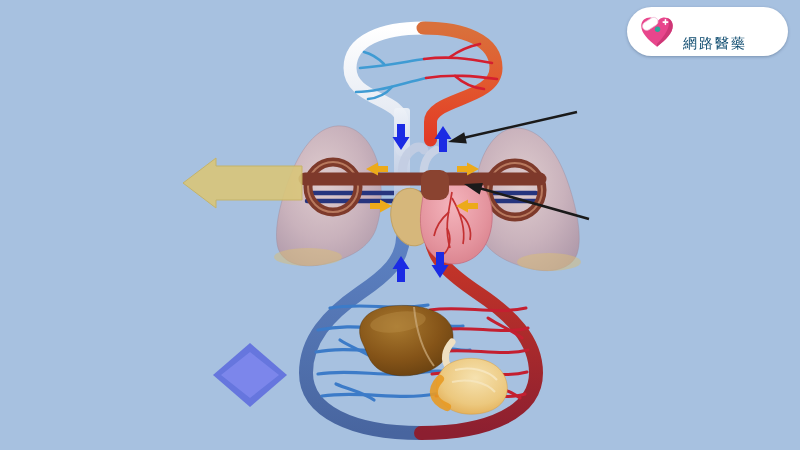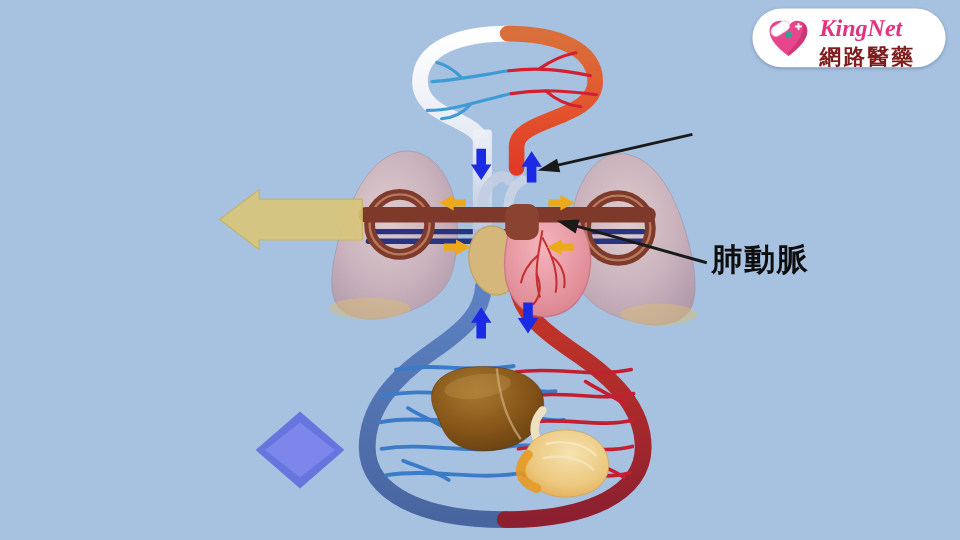--- a/index.html
+++ b/index.html
@@ -23,22 +23,22 @@
     background:#ffffff;border-radius:25px;
     box-shadow:0 1px 3px rgba(40,60,90,.35);
   }
   #logo .logo-icon{position:absolute;left:10px;top:7px;}
   #logo .brand{
     position:absolute;left:56px;top:6px;font-size:20px;font-weight:700;
     font-style:italic;color:#e5327e;
     font-family:"Liberation Serif","DejaVu Serif",serif;
   }
   #logo .subtitle{
-    position:absolute;left:56px;top:28px;font-size:18px;font-weight:700;
-    color:#7f1d1d;letter-spacing:2px;
+    position:absolute;left:56px;top:28px;font-size:14px;font-weight:400;
+    color:#0c4a6e;letter-spacing:2px;
     font-family:"Liberation Sans","DejaVu Sans",sans-serif;
   }
 </style>
 </head>
 <body>
 
 <div id="stage">
 
 <svg width="800" height="450" viewBox="0 0 800 450">
   <defs>
@@ -219,27 +219,25 @@
     <polygon points="464,184 482.9,183.0 479.7,194.6" fill="#1a1a1a"></polygon>
   </g>
 
   <path d="M 183,183 L 216,158 L 216,166 L 302,166 L 302,200 L 216,200 L 216,208 Z" fill="#d9c67a" opacity="0.9" stroke="#c7b25e" stroke-width="1"></path>
   <g>
     <polygon points="250,343 287,375 250,407 213,375" fill="#5b68dd" opacity="0.85"></polygon>
     <polygon points="250,352 279,375 250,398 221,375" fill="#7e88ec" opacity="0.9"></polygon>
   </g>
 </svg>
 
-<div class="diagram-label" id="label-pa">肺動脈</div>
 
 <div id="logo">
   <svg class="logo-icon" width="40" height="36" viewBox="0 0 34 32">
     <path d="M17,29 C9,23 3,17 3,10.5 C3,5.5 7,3 10.5,3 C13.5,3 16,5 17,7.5 C18,5 20.5,3 23.5,3 C27,3 31,5.5 31,10.5 C31,17 25,23 17,29 Z" fill="#e8468c"></path>
     <path d="M17,29 C25,23 31,17 31,10.5 C31,6.5 28.5,4 25.8,3.3 C27.5,5 28,7 27.5,10 C26.5,15.5 22,21.5 17,26.5 Z" fill="#c93572" opacity="0.85"></path>
     <rect x="3.5" y="5" width="15" height="7.5" rx="3.75" fill="#ffffff" stroke="#f0b8d4" stroke-width="0.6" transform="rotate(-33 11 8.75)"></rect>
     <circle cx="17.5" cy="13.5" r="2.4" fill="#2aa79b"></circle>
     <path d="M24.5,5.2 L24.5,9.2 M22.5,7.2 L26.5,7.2" stroke="#ffffff" stroke-width="1.4" stroke-linecap="round"></path>
   </svg>
-  <div class="brand">KingNet</div>
   <div class="subtitle">網路醫藥</div>
 </div>
 
 </div>
 
 </body></html>

